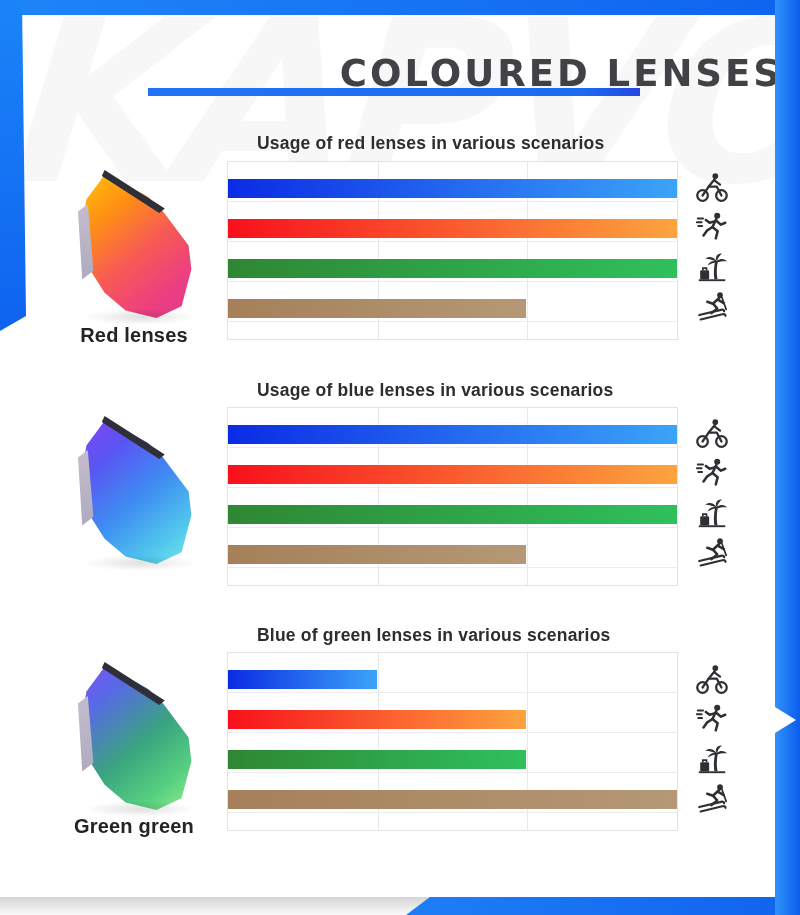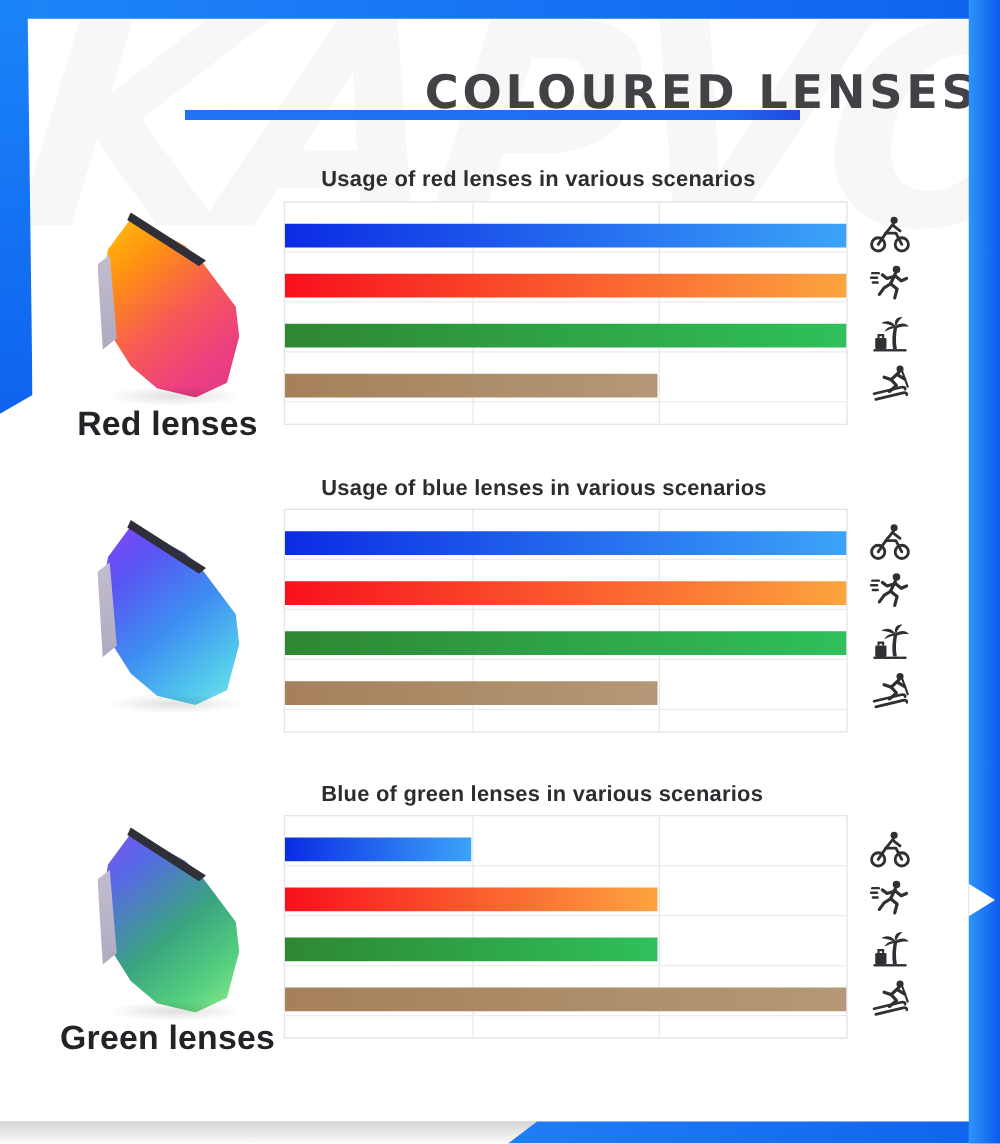--- a/index.html
+++ b/index.html
@@ -62,21 +62,21 @@
     clip-path:polygon(30% 2%,46% 11%,60% 18%,70% 27%,89% 51%,91% 67%,84% 92%,66% 100%,44% 95%,29% 83%,17% 65%,12% 42%,16% 20%);}
   .lens-red .lens-body{background:linear-gradient(140deg,#ffc30a 8%,#ff9013 30%,#f75a55 55%,#ec3f80 78%,#df3a86 95%);}
   .lens-blue .lens-body{background:linear-gradient(140deg,#8a43f5 5%,#5a54f2 28%,#3e8df2 55%,#52c9ec 80%,#79e2e9 95%);}
   .lens-green .lens-body{background:linear-gradient(140deg,#8a4cf0 3%,#5868e8 25%,#3aa47f 55%,#55cf7f 78%,#8fe98f 95%);}
   .lens-edge{position:absolute;inset:0;background:#2f2f3a;
     clip-path:polygon(29% 0%,72% 26%,68% 29%,27% 4%);}
   .lens-nose{position:absolute;inset:0;background:linear-gradient(#cac5d5,#a8a1b7);
     clip-path:polygon(10% 28%,17% 23%,21% 68%,13% 74%);}
   .lens-label{
     position:absolute;left:44px;width:180px;z-index:2;text-align:center;
-    font-size:27px;font-weight:700;color:#232327;letter-spacing:.2px;
+    font-size:20px;font-weight:700;color:#232327;letter-spacing:.2px;
   }
 </style>
 </head>
 <body>
 
 <svg width="0" height="0" style="position:absolute" aria-hidden="true">
   <symbol id="i-bike" viewBox="0 0 36 36">
     <g fill="none" stroke="currentColor" stroke-width="2.4" stroke-linecap="round" stroke-linejoin="round">
       <circle cx="8" cy="27" r="5.6"></circle>
       <circle cx="28" cy="27" r="5.6"></circle>
@@ -211,21 +211,21 @@
         <use href="#i-ski"></use>
       </svg>
   </div>
 
   <div class="chart-title" style="top:625px">Blue of green lenses in various scenarios</div>
   <div class="lens lens-green" style="top:662px">
     <div class="lens-body"></div>
     <div class="lens-edge"></div>
     <div class="lens-nose"></div>
   </div>
-  <div class="lens-label" style="top:815px">Green lenses</div>
+  <div class="lens-label" style="top:815px">Green green</div>
   <div class="plot" style="top:652px">
     <div class="vline" style="left:33.33%"></div>
     <div class="vline" style="left:66.66%"></div>
     <div class="prow">
         <div class="bar" style="width: 33.2%; background: linear-gradient(90deg, rgb(11, 43, 228), rgb(59, 164, 248));"></div>
       </div>
     <div class="prow">
         <div class="bar" style="width: 66.4%; background: linear-gradient(90deg, rgb(248, 16, 28), rgb(252, 164, 63));"></div>
       </div>
     <div class="prow">

